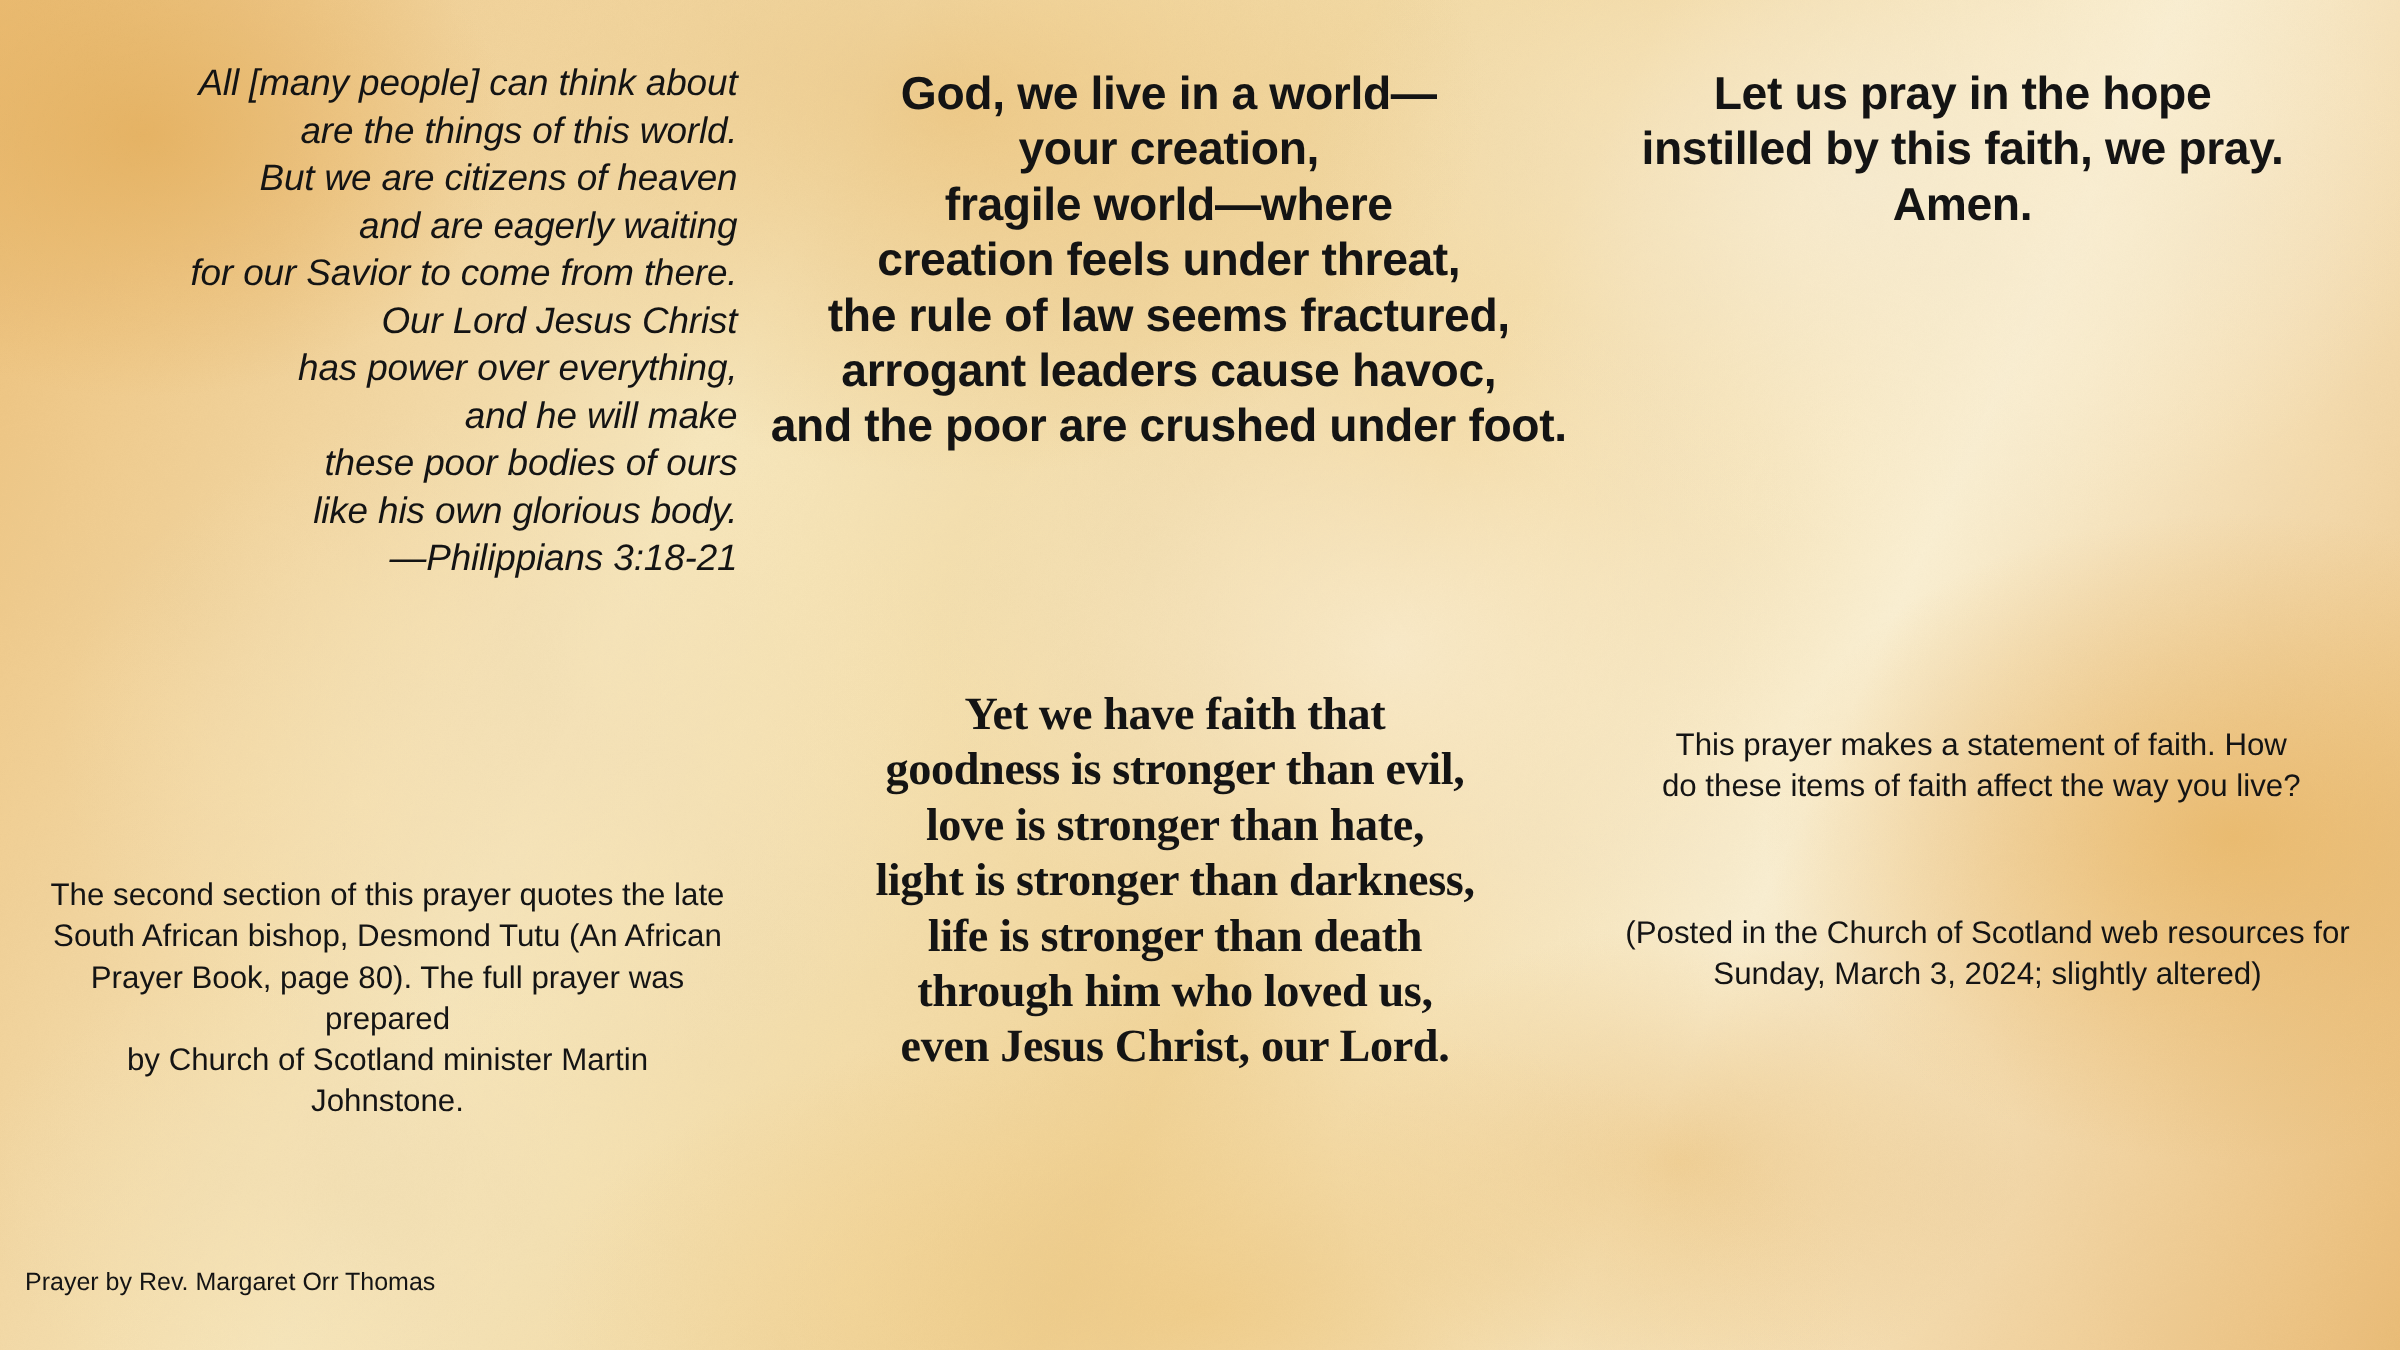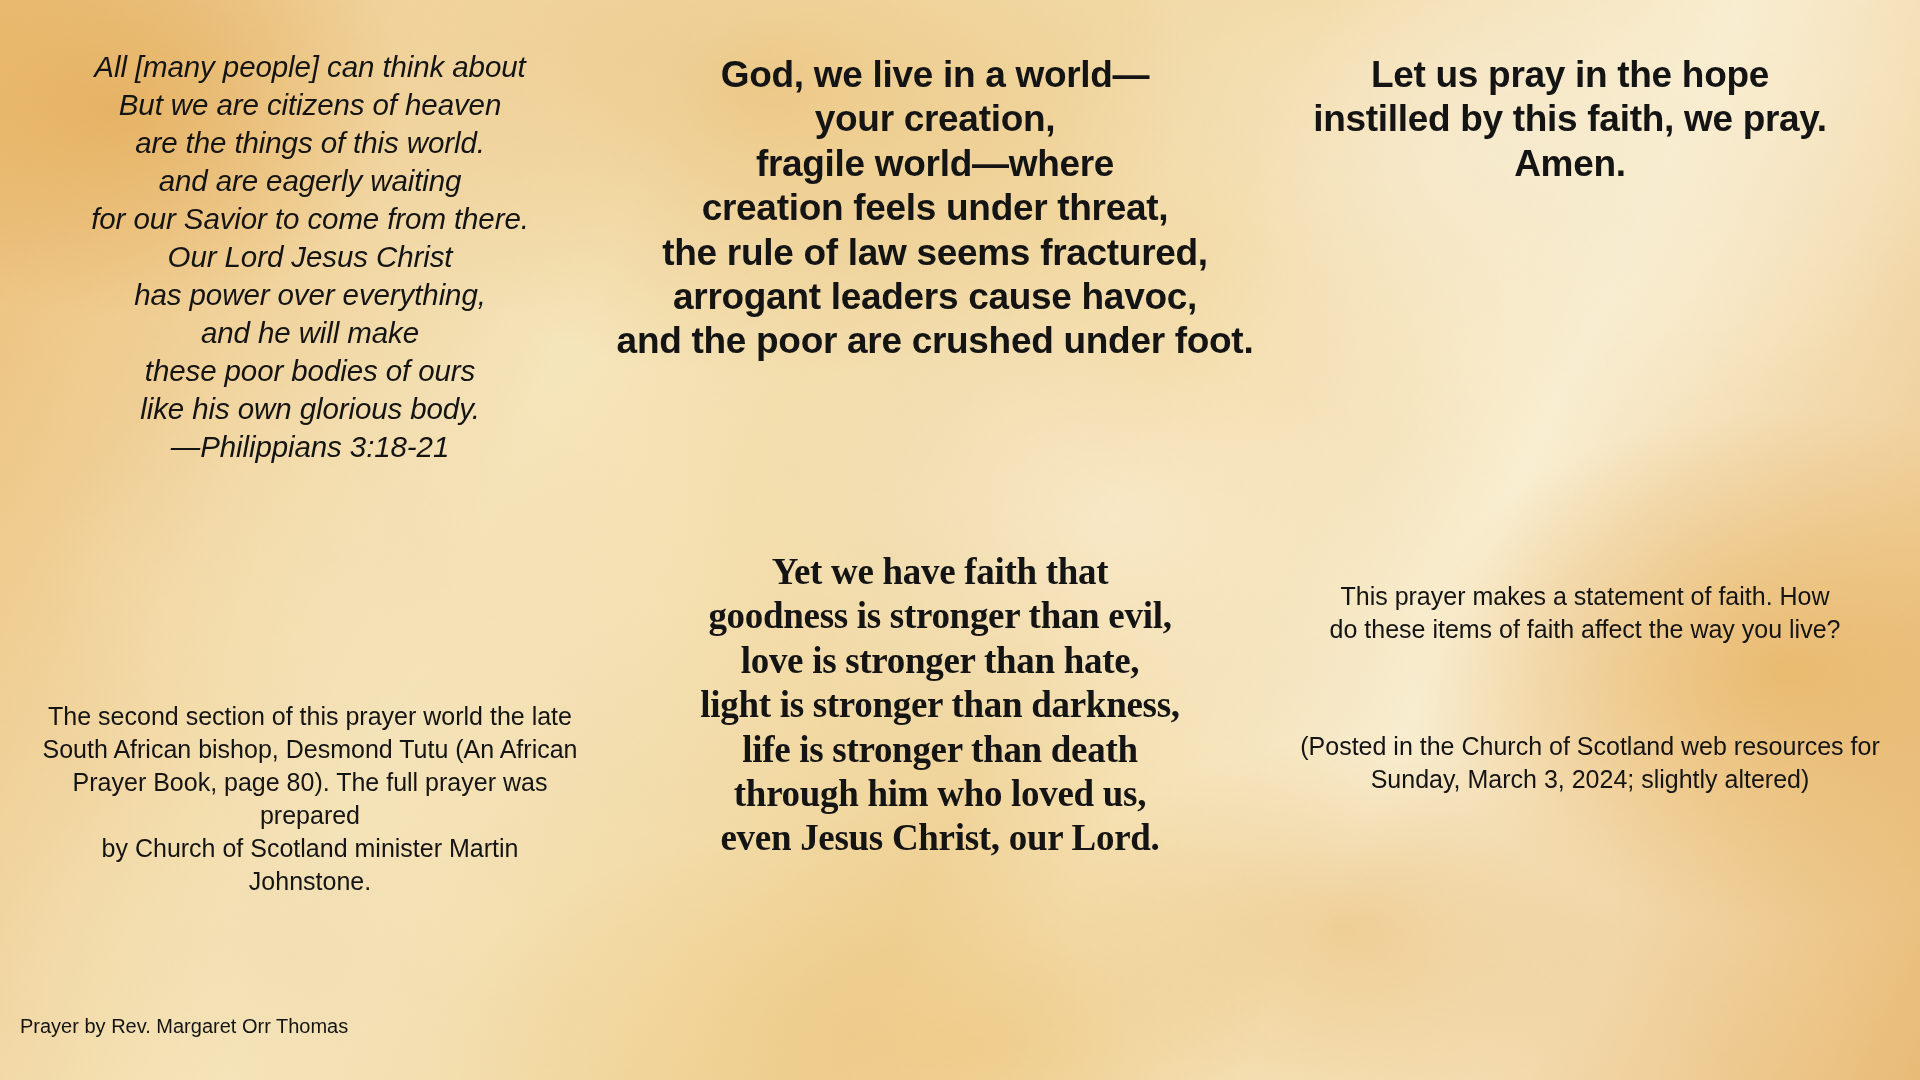--- a/index.html
+++ b/index.html
@@ -46,21 +46,21 @@
     inset: 0;
   }
 
   .block { position: absolute; }
 
   
   #scripture {
     left: 30px;
     top: 48px;
     width: 560px;
-    text-align: center;
+    text-align: right;
     font-style: italic;
     font-size: 29.5px;
     line-height: 1.29;
     letter-spacing: -0.1px;
   }
 
   
   .prayer {
     font-weight: bold;
     text-align: center;
@@ -141,22 +141,22 @@
     </filter>
   </defs>
   <rect width="1920" height="1080" filter="url(#blotchFilter)" opacity="0.55"></rect>
   <rect width="1920" height="1080" filter="url(#noiseFilter)" opacity="0.18"></rect>
 </svg>
 
 <div class="content">
 
   <div class="block" id="scripture">
     <span class="line">All [many people] can think about</span>
+    <span class="line">are the things of this world.</span>
     <span class="line">But we are citizens of heaven</span>
-    <span class="line">are the things of this world.</span>
     <span class="line">and are eagerly waiting</span>
     <span class="line">for our Savior to come from there.</span>
     <span class="line">Our Lord Jesus Christ</span>
     <span class="line">has power over everything,</span>
     <span class="line">and he will make</span>
     <span class="line">these poor bodies of ours</span>
     <span class="line">like his own glorious body.</span>
     <span class="line">—Philippians 3:18-21</span>
   </div>
 
@@ -180,21 +180,21 @@
     <span class="line">Yet we have faith that</span>
     <span class="line">goodness is stronger than evil,</span>
     <span class="line">love is stronger than hate,</span>
     <span class="line">light is stronger than darkness,</span>
     <span class="line">life is stronger than death</span>
     <span class="line">through him who loved us,</span>
     <span class="line">even Jesus Christ, our Lord.</span>
   </div>
 
   <div class="block note" id="note-left">
-    <span class="line">The second section of this prayer world the late</span>
+    <span class="line">The second section of this prayer quotes the late</span>
     <span class="line">South African bishop, Desmond Tutu (An African</span>
     <span class="line">Prayer Book, page 80). The full prayer was prepared</span>
     <span class="line">by Church of Scotland minister Martin Johnstone.</span>
   </div>
 
   <div class="block note" id="note-right-question">
     <span class="line">This prayer makes a statement of faith. How</span>
     <span class="line">do these items of faith affect the way you live?</span>
   </div>
 

